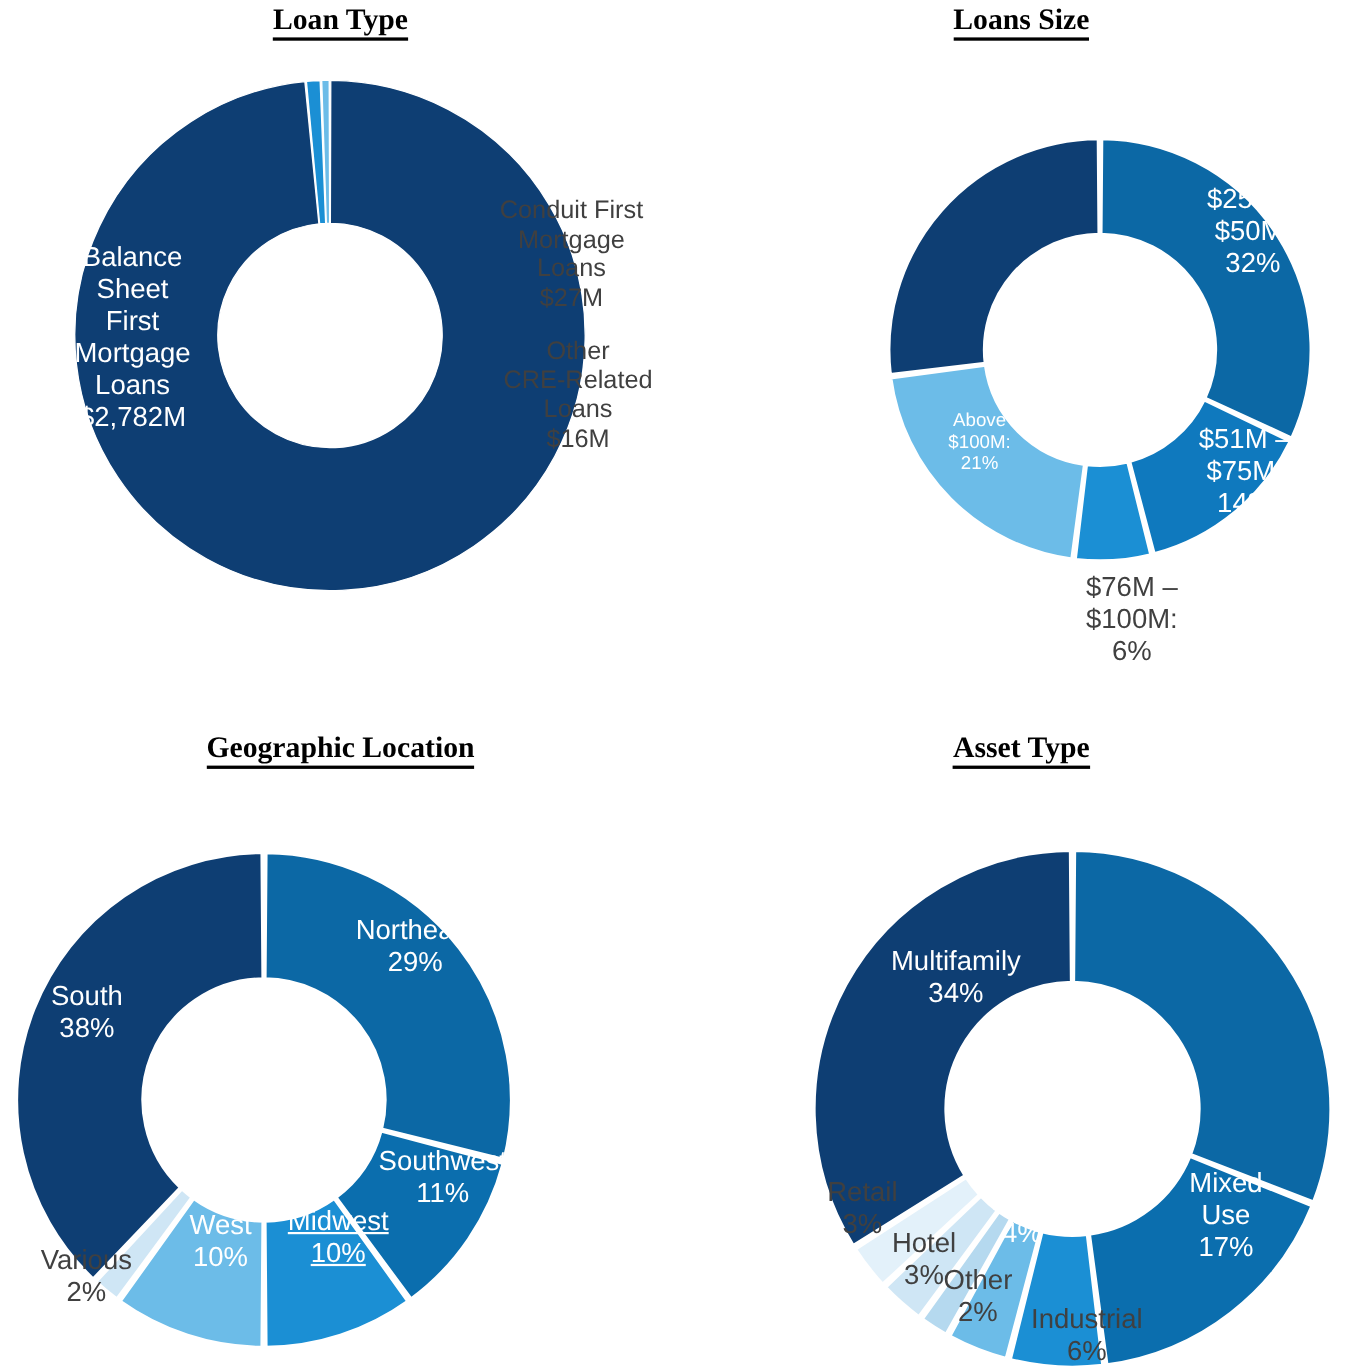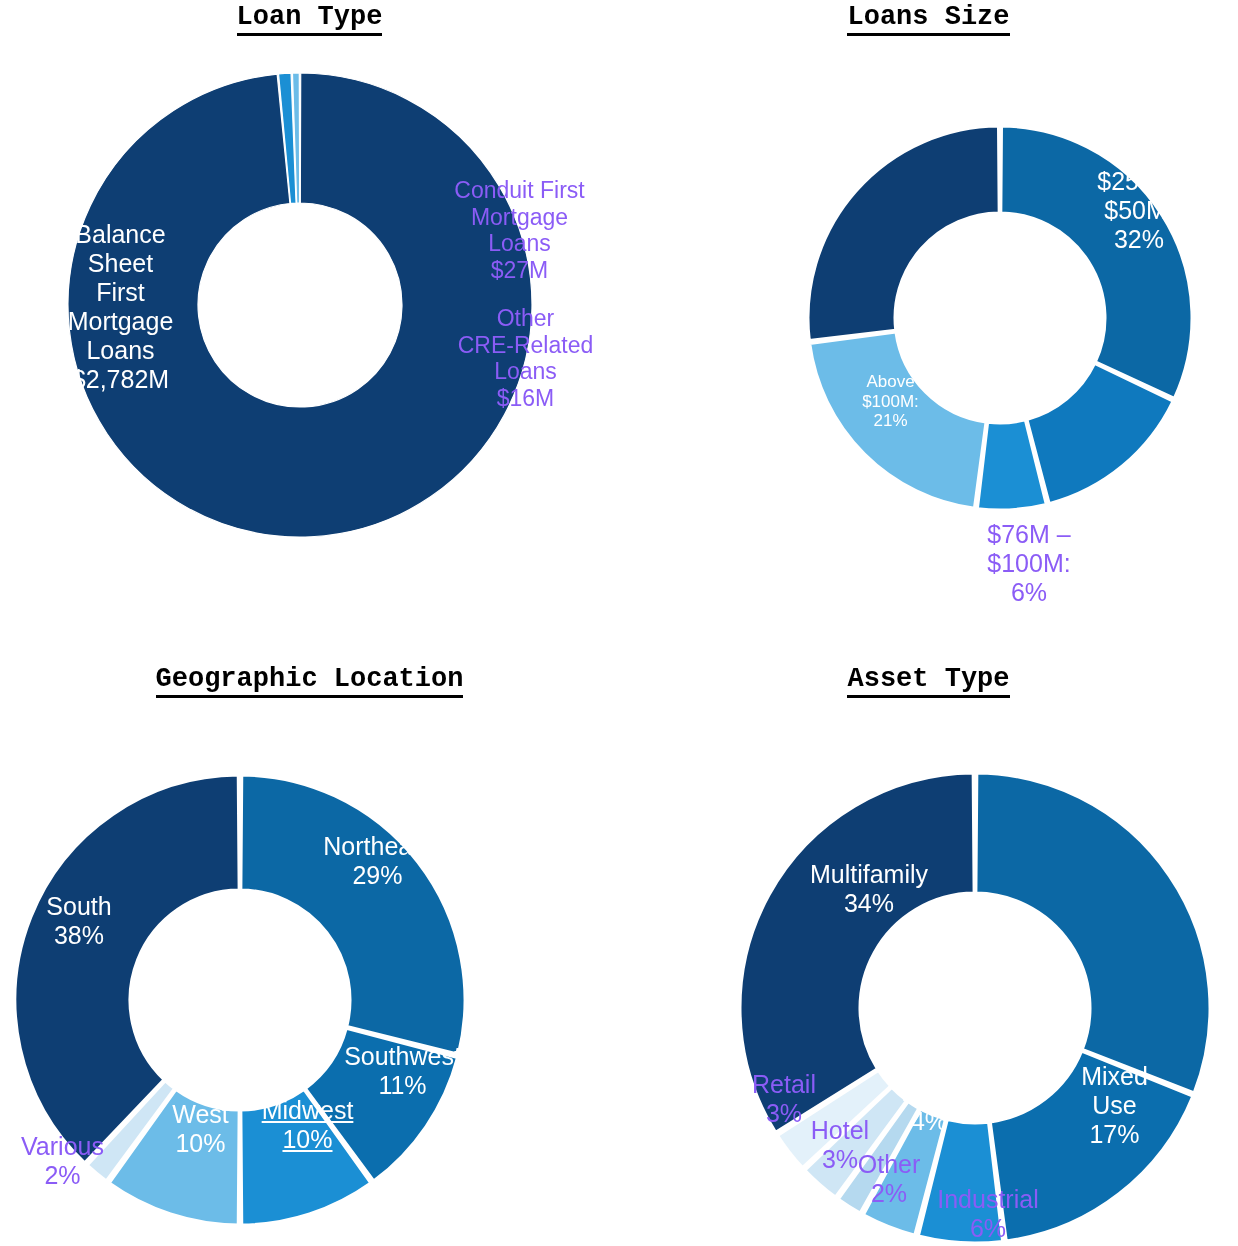--- a/index.html
+++ b/index.html
@@ -18,21 +18,21 @@
     width: 1238px;
     height: 1246px;
   }
   .panel {
     position: absolute;
   }
   .panel-title {
     position: absolute;
     width: 100%;
     text-align: center;
-    font-family: Liberation Mono, monospace;
+    font-family: Liberation Serif, serif;
     font-weight: bold;
     font-size: 27px;
     color: #000000;
     letter-spacing: 0px;
     white-space: nowrap;
   }
   .panel-title span {
     border-bottom: 3px solid #000000;
     padding-bottom: 1px;
     display: inline-block;
@@ -51,21 +51,21 @@
     text-align: center;
     font-family: "Liberation Sans", sans-serif;
     line-height: 1.16;
     white-space: pre-line;
     pointer-events: none;
   }
   .slice-label.inner {
     color: #ffffff;
   }
   .slice-label.outer {
-    color: #8b5cf6;
+    color: #404040;
   }
 
   
   #panel-loan-type { left: 0px; top: 0px; width: 619px; height: 620px; }
   #panel-loan-type .panel-title { top: 2px; }
 
   
   #panel-loan-size { left: 619px; top: 0px; width: 619px; height: 620px; }
   #panel-loan-size .panel-title { top: 2px; }
 
@@ -119,20 +119,23 @@
           <path d="M 427.2864116799434 504.3372429059601 A 192 192 0 0 1 358.43281968809515 508.66914373534587 L 368.658573266927 422.2721879802673 A 105 105 0 0 0 406.312881387469 419.90317971419694 Z" fill="#1B8FD4" stroke="#ffffff" stroke-width="3"></path>
           <path d="M 355.44070300290196 508.2911514942672 A 192 192 0 0 1 190.70884850573282 343.55929699709804 L 276.93452652657265 331.977740545288 A 105 105 0 0 0 367.022259454712 422.06547347342735 Z" fill="#6CBCE8" stroke="#ffffff" stroke-width="3"></path>
           <path d="M 190.33085626465416 340.5671803119049 A 192 192 0 0 1 379.4920510293675 126.00592173220039 L 380.17534040668534 213.00323844729706 A 105 105 0 0 0 276.7278120197327 330.341426733073 Z" fill="#0E3E73" stroke="#ffffff" stroke-width="3"></path>
         </svg>
     </div>
 
     <div class="slice-label inner" style="left:455px; top:167px; width:130px; font-size:25px;">$25M –
 $50M:
 32%</div>
 
+    <div class="slice-label inner" style="left:450px; top:385px; width:125px; font-size:25px;">$51M –
+$75M:
+14%</div>
 
     <div class="slice-label outer" style="left:340px; top:520px; width:140px; font-size:25px;">$76M –
 $100M:
 6%</div>
 
     <div class="slice-label inner" style="left:204px; top:372px; width:135px; font-size:17px;">Above
 $100M:
 21%</div>
 
   </div>
@@ -155,21 +158,21 @@
 
     <div class="slice-label inner" style="left:330px; top:392px; width:145px; font-size:25px;">Southwest
 11%</div>
 
     <div class="slice-label inner" style="left:245px; top:446px; width:125px; font-size:25px;text-decoration:underline;">Midwest
 10%</div>
 
     <div class="slice-label inner" style="left:148px; top:450px; width:105px; font-size:25px;">West
 10%</div>
 
-    <div class="slice-label outer" style="left:0px; top:482px; width:125px; font-size:25px;text-align:center;">Various
+    <div class="slice-label outer" style="left:16px; top:482px; width:125px; font-size:25px;text-align:center;">Various
 2%</div>
 
     <div class="slice-label inner" style="left:18px; top:242px; width:122px; font-size:25px;text-align:center;">South
 38%</div>
   </div>
 
   <div class="panel" id="panel-asset">
     <div class="panel-title"><span>Asset Type</span></div>
     <div class="donut-wrap">
       <svg class="donut" width="619" height="596" viewBox="0 0 619 596">

